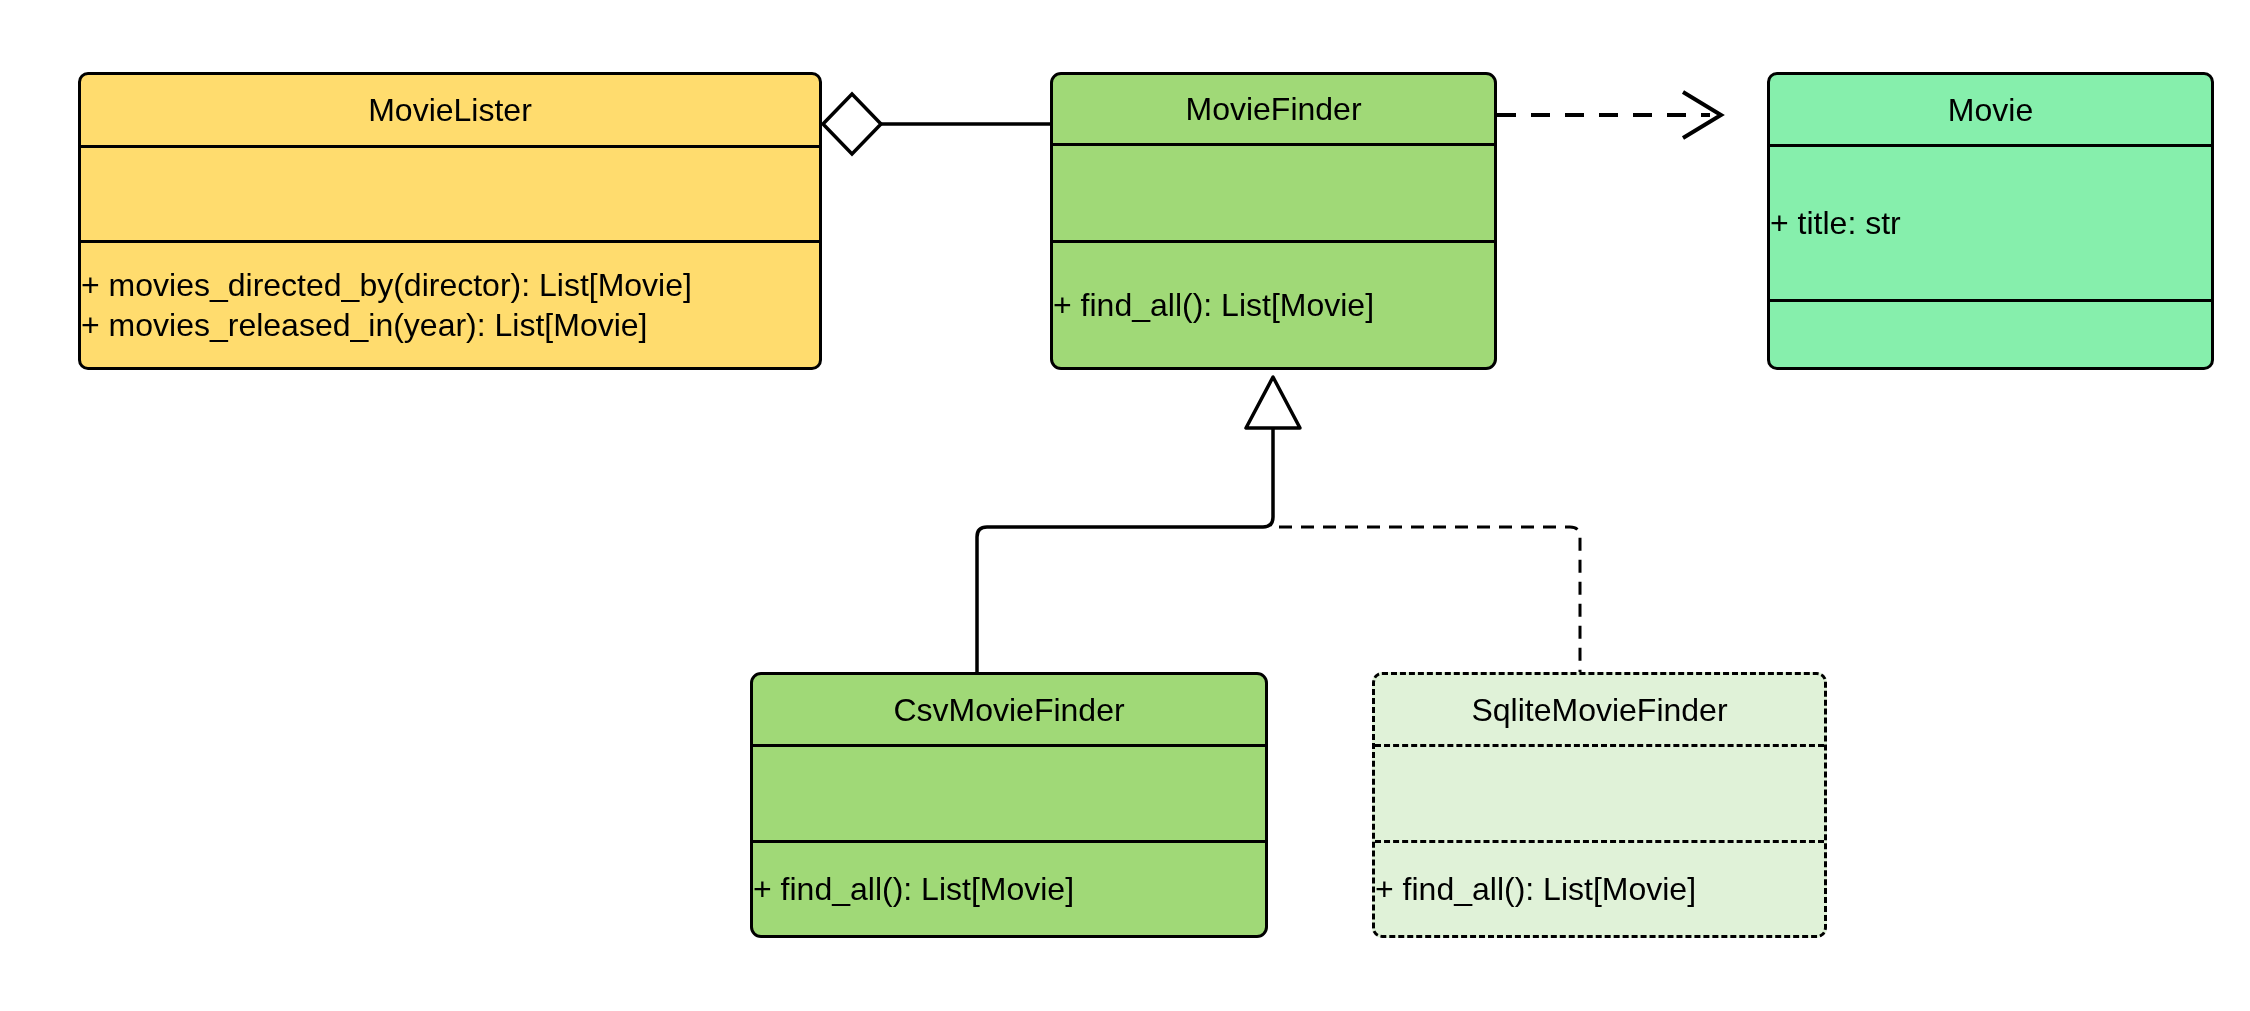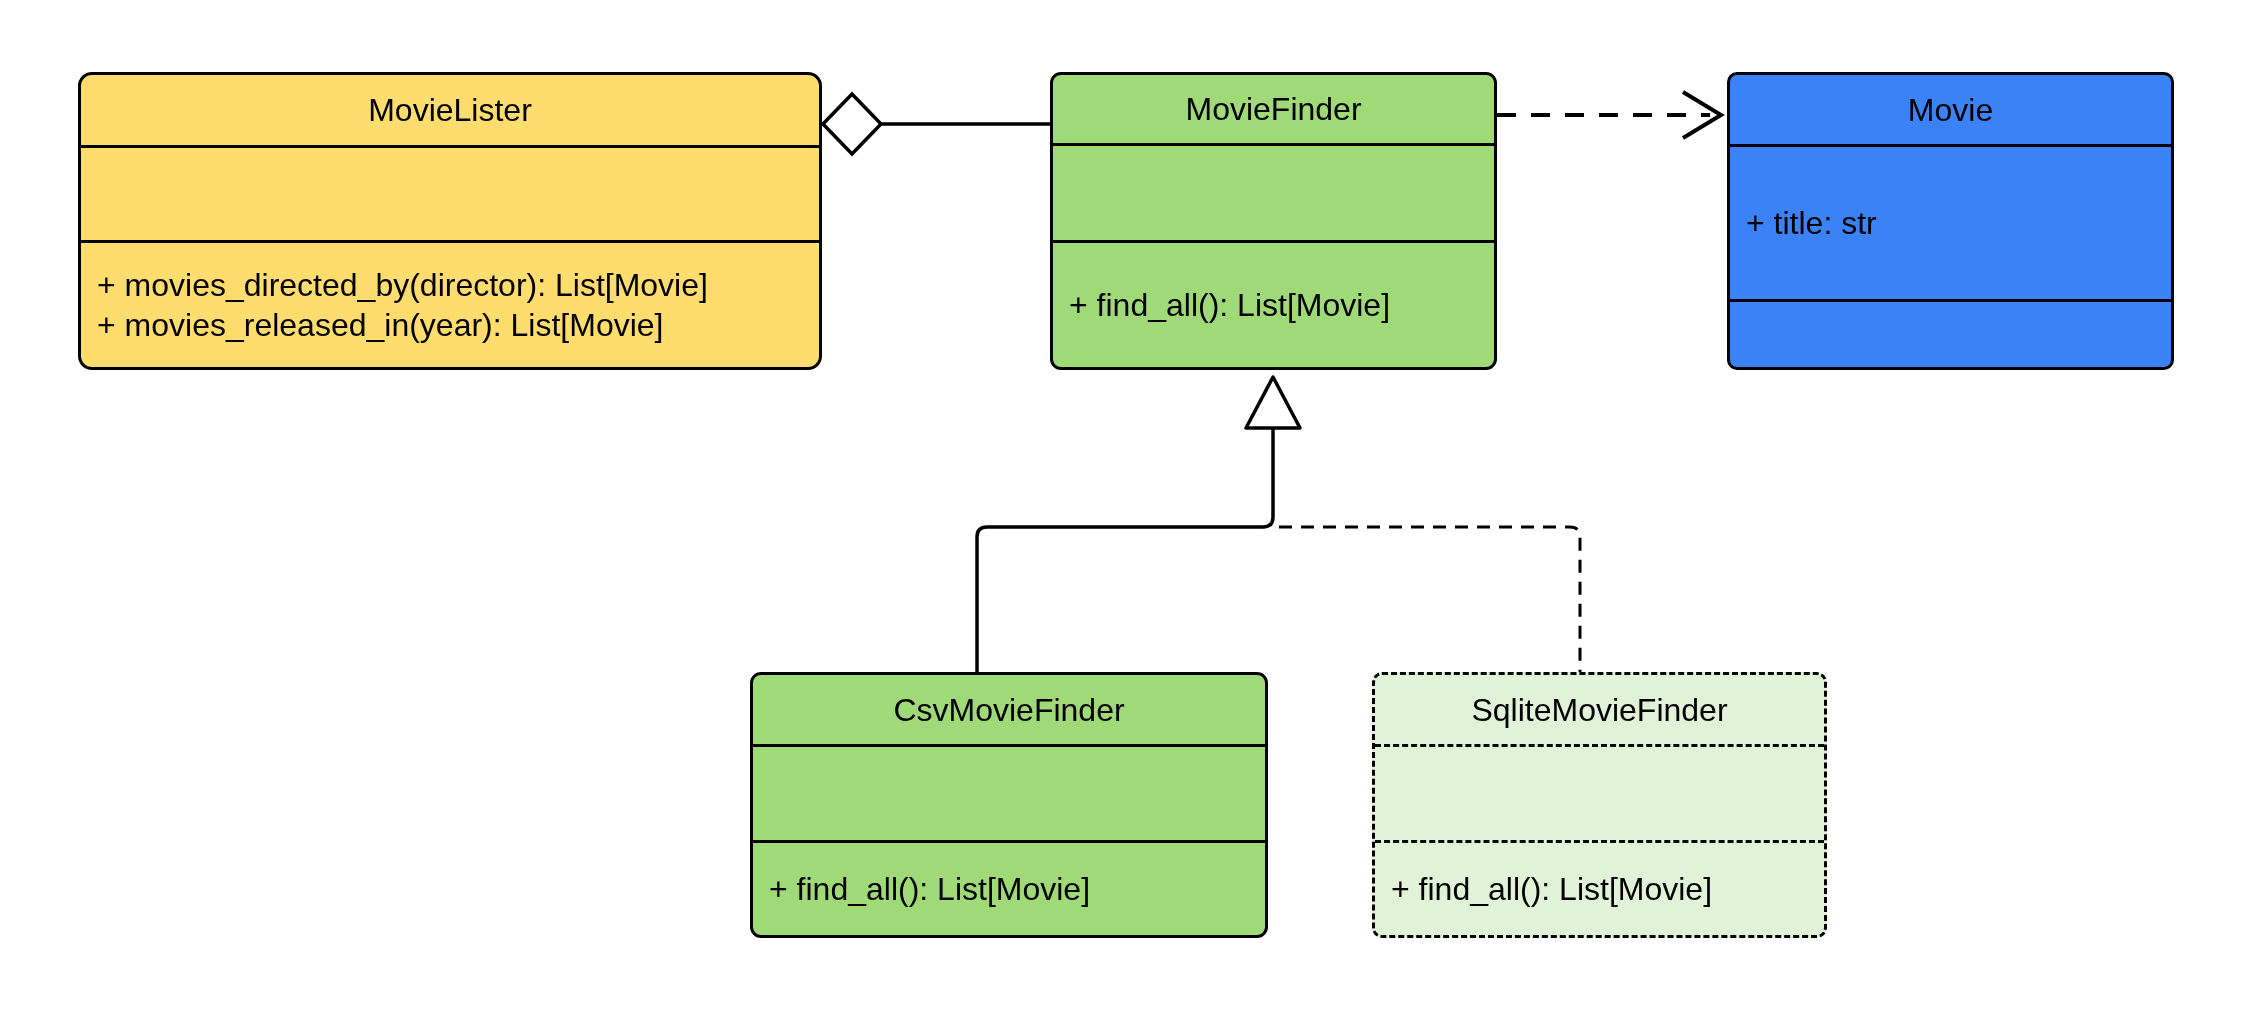--- a/index.html
+++ b/index.html
@@ -31,35 +31,34 @@
     justify-content:center;
   }
   .compartment.title{
     align-items:center;
     font-size:32px;
     line-height:36px;
   }
   .compartment.attrs,
   .compartment.methods{
     border-top:3px solid #000;
-    padding-left:16px;
     padding-right:8px;
     font-size:32px;
     line-height:40px;
   }
   .compartment.methods{flex:1;}
   .member{white-space:nowrap;}
 
   .fill-yellow{background:#FFDC6E;}
   .fill-green{background:#A0D977;border-radius:11px;}
-  .fill-blue{background:#3b82f6;}
+  .fill-blue{background:#86efac;margin-left:40px;}
   .fill-lightgreen{background:#E0F2D8;}
 
   
-  #box-movielister{left:78px;top:72px;width:744px;height:298px;border-radius:14px;}
+  #box-movielister{left:78px;top:72px;width:744px;height:298px;}
   #box-movielister .title{height:70px;}
   #box-movielister .attrs{height:95px;}
 
   #box-moviefinder{left:1050px;top:72px;width:447px;height:298px;}
   #box-moviefinder .title{height:68px;}
   #box-moviefinder .attrs{height:97px;}
 
   #box-movie{left:1727px;top:72px;width:447px;height:298px;}
   #box-movie .title{height:69px;}
   #box-movie .attrs{height:155px;}

